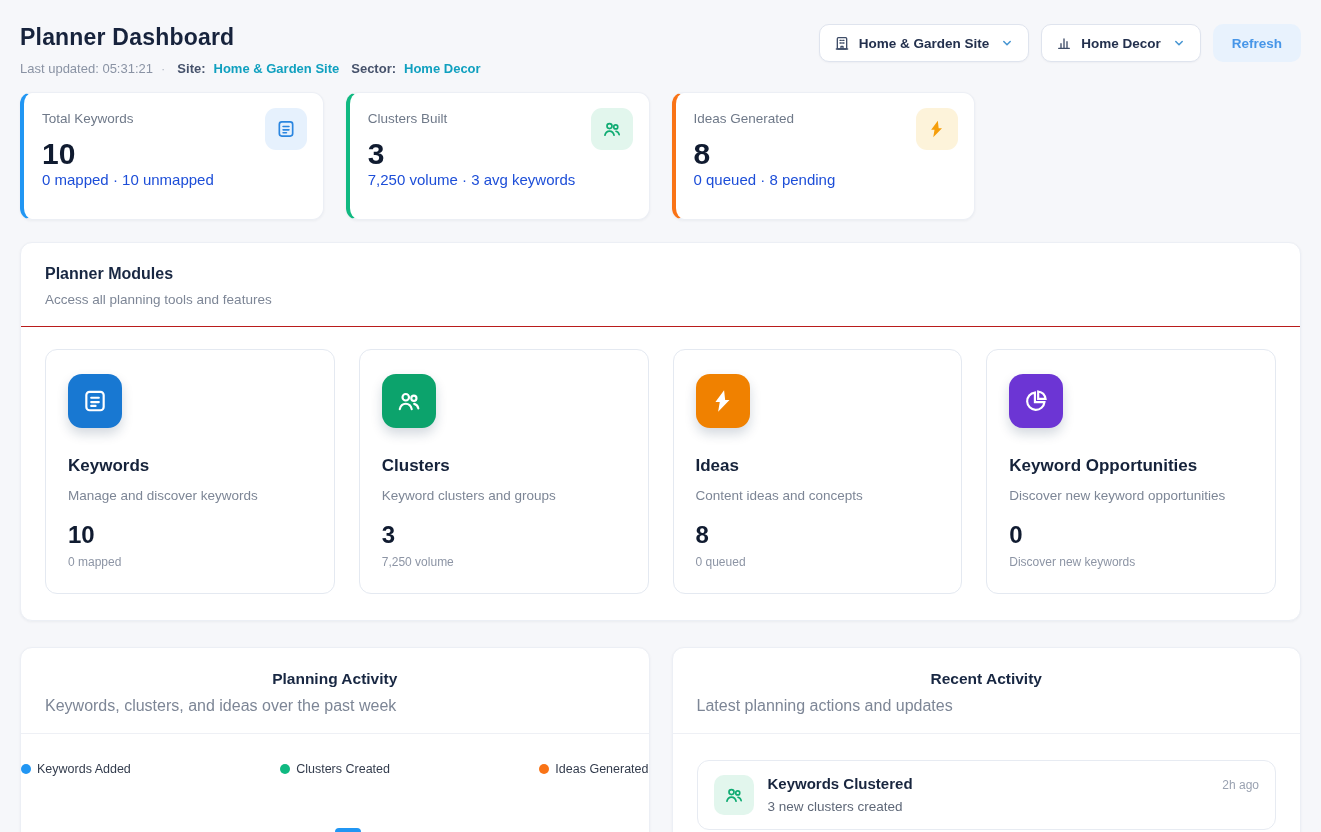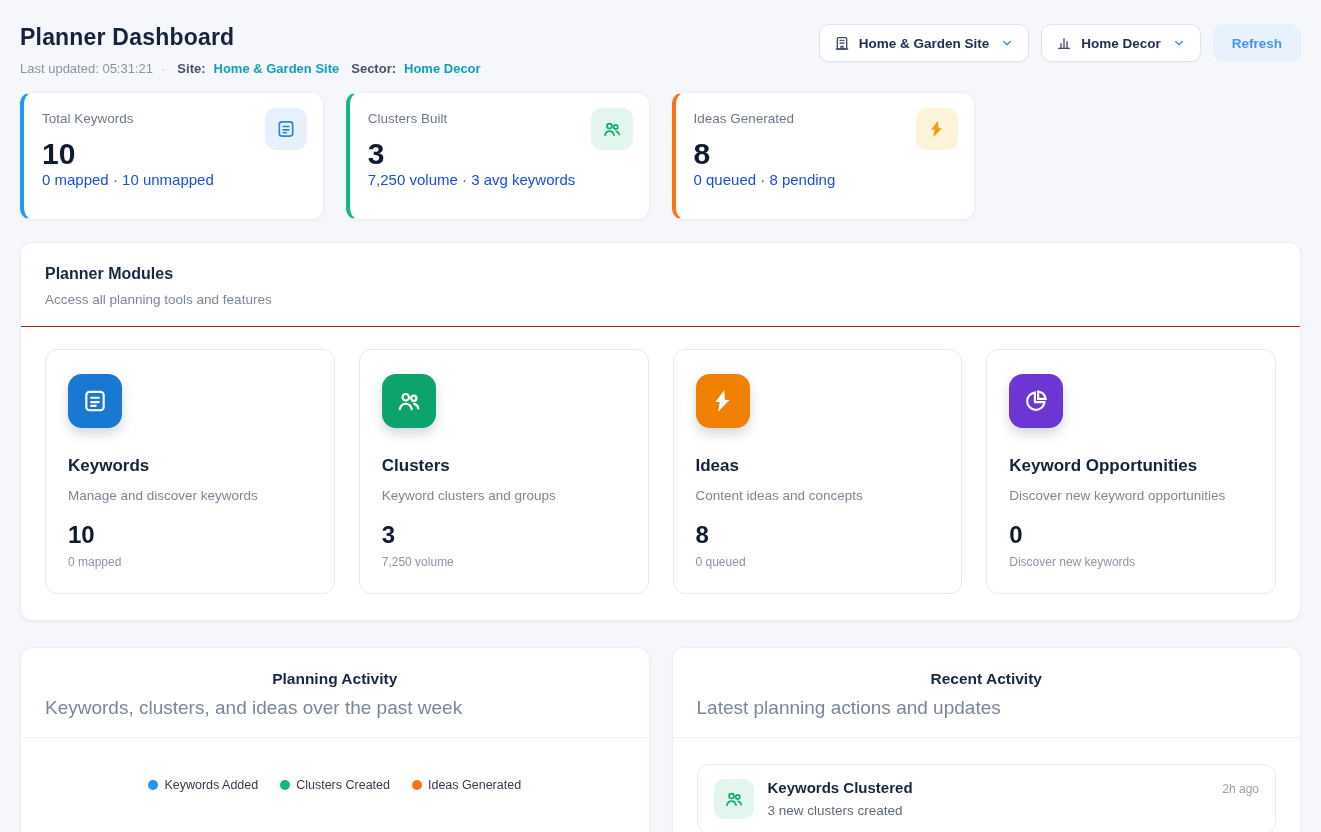--- a/index.html
+++ b/index.html
@@ -48,25 +48,25 @@
   .module-desc { margin-top:12px; font-size:13.5px; color:#7d8696; }
   .module-value { margin-top:18px; font-size:24px; font-weight:800; color:#101b30; }
   .module-sub { margin-top:6px; font-size:12px; color:#8d95a5; }
 
   
   .bottom-grid { margin:26px 20px 0; display:grid; grid-template-columns:1fr 1fr; gap:22px; }
   .panel { background:#fff; border:1px solid #eceff5; border-radius:12px; height:300px; overflow:hidden;
     box-shadow:0 1px 3px rgba(20,30,60,.05); position:relative; }
   .panel-head { padding:22px 24px 18px; border-bottom:1px solid #eef0f5; }
   .panel-title { font-size:15.5px; font-weight:700; color:#182742;text-align:center; }
-  .panel-sub { margin-top:9px; font-size:19px; color:#7d8696; }
+  .panel-sub { margin-top:9px; font-size:16px; color:#7d8696; }
   .panel-body { position:relative; height:215px; }
 
   
-  .legend { display:flex; justify-content:center; gap:22px; margin-top:40px; }
+  .legend { display:flex; justify-content:space-between; gap:22px; margin-top:28px; }
   .legend-item { display:flex; align-items:center; gap:6px; font-size:12.5px; color:#333c4d; }
   .legend-dot { width:10px; height:10px; border-radius:50%; display:inline-block; }
   .chart-svg { position:absolute; left:58px; right:14px; top:68px; height:170px; width:calc(100% - 72px); }
   .gridline { stroke:#e7eaf1; stroke-width:1; }
   .area-fill { fill:rgba(33,150,243,.25); }
   .area-line { fill:none; stroke:#2196f3; stroke-width:2.5; }
   .point-badge { position:absolute; background:#2196f3; color:#fff; font-size:11px; font-weight:700;
     padding:2px 7px; border-radius:4px; line-height:1.15; }
   .badge-25 { left:314px; top:66px; }
 

